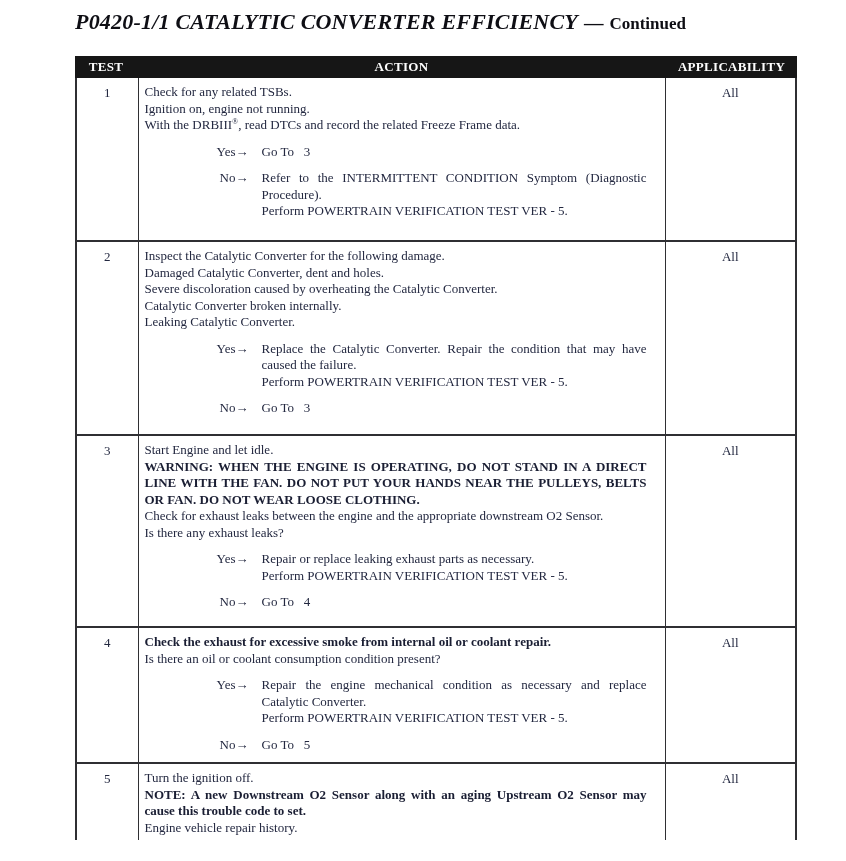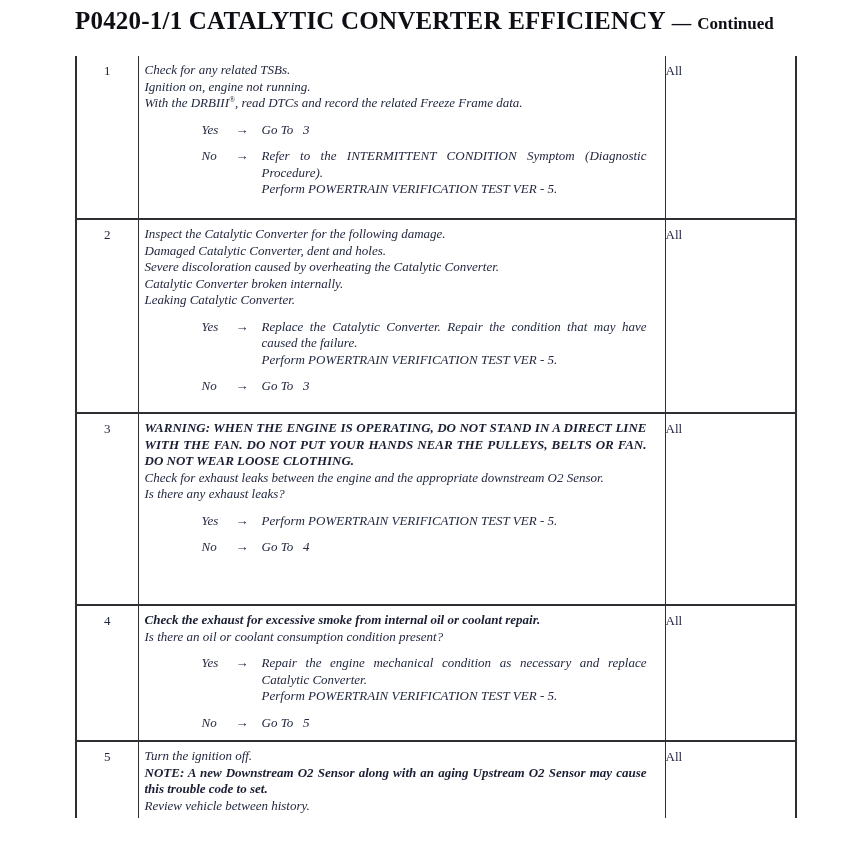--- a/index.html
+++ b/index.html
@@ -15,21 +15,21 @@
     color: #232840;
     overflow: hidden;
   }
   .title {
     margin: 7px 0 0 75px;
     font-weight: bold;
     color: #0e0e14;
     line-height: 22px;
     white-space: nowrap;
   }
-  .title .main { font-size: 25px; letter-spacing: 0.2px; }
+  .title .main { font-size: 22px; letter-spacing: 0.2px; font-style: italic; }
   .title .dash { font-size: 19.5px; margin: 0 6px; }
   .title .suffix { font-size: 17px; }
 
   .doc-table {
     margin: 21px 0 0 75px;
     width: 722px;
     box-sizing: border-box;
   }
   .thead {
     display: flex;
@@ -68,58 +68,62 @@
     width: 61.5px;
     border-right: 1.5px solid #2f2f33;
     text-align: center;
     padding-top: 7px;
     flex: none;
   }
   .cell.action {
     flex: 1;
     padding: 6px 18px 4px 6px;
     overflow: hidden;
-    font-style: italic;
   }
   .cell.applicability {
     width: 130.5px;
     border-left: 1.5px solid #2f2f33;
-    text-align: left;
+    text-align: center;
     padding-top: 7px;
     flex: none;
   }
   .para {
     text-align: justify;
   }
   .para.bold { font-weight: bold; color: #1a1e33; }
   sup { font-size: 8px; vertical-align: super; line-height: 0; }
 
   .branch {
     display: flex;
     margin-top: 10px;
     margin-left: 57px;
   }
-  .branch .answer { width: 34px; flex: none; }
+  .branch .answer { width: 34px; flex: none; text-align: right; }
   .branch .arrow  { width: 26px; flex: none; }
   .branch .result { flex: 1; }
   .result-line {
     text-align: justify;
     white-space: pre-wrap;
   }
 </style>
 </head>
 <body>
 
 <div class="page">
 
   <h1 class="title">
     <span class="main">P0420-1/1 CATALYTIC CONVERTER EFFICIENCY</span><span class="dash">—</span><span class="suffix">Continued</span>
   </h1>
 
   <div class="doc-table">
+    <div class="thead">
+      <div class="hcell test">TEST</div>
+      <div class="hcell action">ACTION</div>
+      <div class="hcell applicability">APPLICABILITY</div>
+    </div>
     <div class="tbody">
   <div class="row">
     <div class="cell test">
       <span>1</span>
     </div>
     <div class="cell action">
             <div class="para">Check for any related TSBs.</div>
             <div class="para">Ignition on, engine not running.</div>
             <div class="para">With the DRBIII<sup>®</sup>, read DTCs and record the related Freeze Frame data.</div>
             <div class="branch">
@@ -172,27 +176,29 @@
     <div class="cell applicability">
       <span>All</span>
     </div>
   </div>
 
   <div class="row">
     <div class="cell test">
       <span>3</span>
     </div>
     <div class="cell action">
+            <div class="para">Start Engine and let idle.</div>
             <div class="para bold">WARNING: WHEN THE ENGINE IS OPERATING, DO NOT STAND IN A DIRECT LINE WITH THE FAN. DO NOT PUT YOUR HANDS NEAR THE PULLEYS, BELTS OR FAN. DO NOT WEAR LOOSE CLOTHING.</div>
             <div class="para">Check for exhaust leaks between the engine and the appropriate downstream O2 Sensor.</div>
             <div class="para">Is there any exhaust leaks?</div>
             <div class="branch">
               <span class="answer">Yes</span>
               <span class="arrow">→</span>
               <div class="result">
+                <div class="result-line">Repair or replace leaking exhaust parts as necessary.</div>
                 <div class="result-line">Perform POWERTRAIN VERIFICATION TEST VER - 5.</div>
               </div>
             </div>
             <div class="branch">
               <span class="answer">No</span>
               <span class="arrow">→</span>
               <div class="result">
                 <div class="result-line">Go To   4</div>
               </div>
             </div>
@@ -230,21 +236,21 @@
     </div>
   </div>
 
   <div class="row">
     <div class="cell test">
       <span>5</span>
     </div>
     <div class="cell action">
             <div class="para">Turn the ignition off.</div>
             <div class="para bold">NOTE: A new Downstream O2 Sensor along with an aging Upstream O2 Sensor may cause this trouble code to set.</div>
-            <div class="para">Review vehicle between history.</div>
+            <div class="para">Engine vehicle repair history.</div>
           </div>
     <div class="cell applicability">
       <span>All</span>
     </div>
   </div>
 </div>
   </div>
 
 </div>
 

